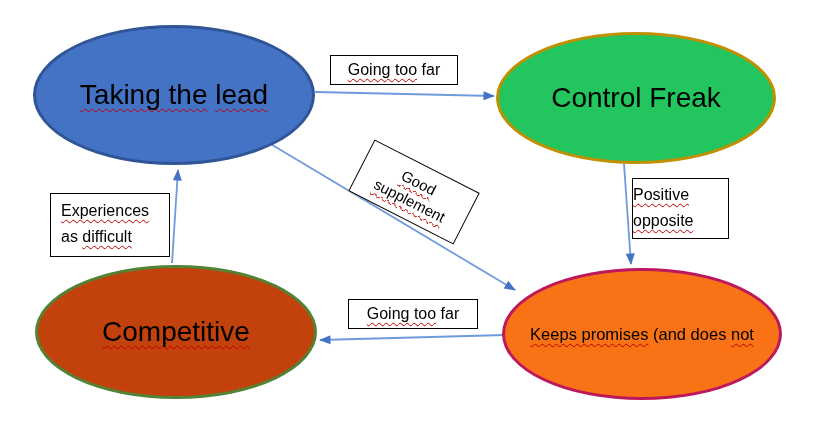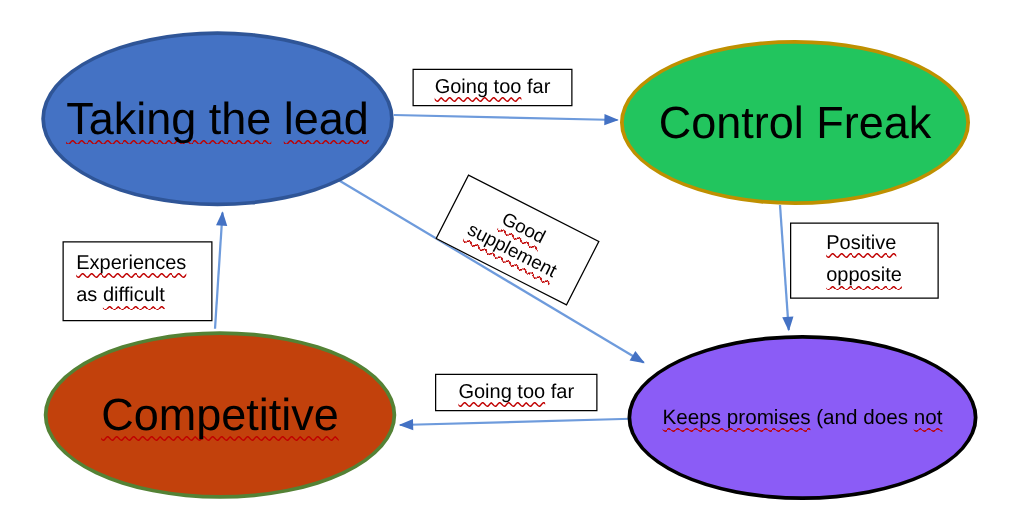--- a/index.html
+++ b/index.html
@@ -5,30 +5,30 @@
   html,body{margin:0;padding:0;background:#fff;}
   .canvas{position:relative;width:828px;height:423px;background:#fff;overflow:hidden;
           font-family:"Liberation Sans",sans-serif;color:#000;}
   svg.arrows{position:absolute;left:0;top:0;width:828px;height:423px;}
   svg.arrows line{stroke:#6E9BDC;stroke-width:1.8;}
   .ellipse{position:absolute;border-radius:50%;box-sizing:border-box;
            display:flex;align-items:center;justify-content:center;text-align:center;}
   .el-blue{left:33px;top:25px;width:282px;height:140px;background:#4472C4;border:3px solid #2F5597;}
   .el-yellow{left:496px;top:32px;width:280px;height:132px;background:#22c55e;border:3px solid #BF9000;}
   .el-green{left:35px;top:265px;width:282px;height:134px;background:#c2410c;border:3px solid #548235;}
-  .el-orange{left:502px;top:268px;width:280px;height:132px;background:#8b5cf6;border:3px solid #000000;}
-  .big-label{font-size:36px;line-height:1.15;text-align:right;}
+  .el-orange{left:502px;top:268px;width:280px;height:132px;background:#f97316;border:3px solid #be185d;}
+  .big-label{font-size:28px;line-height:1.15;text-align:right;}
   .small-label{font-size:16.5px;line-height:23px;width:272px;}
   .lbox{position:absolute;background:#fff;border:1.6px solid #000;box-sizing:border-box;font-size:16px;}
   .lbox.center{display:flex;align-items:center;justify-content:center;}
   .bx-going-top{left:330px;top:55px;width:128px;height:30px;}
   .bx-supplement{left:355px;top:163px;width:118px;height:58px;transform:rotate(27deg);
                  display:flex;flex-direction:column;align-items:center;justify-content:center;
                  text-align:center;line-height:1.35;font-size:15px;}
-  .bx-positive{left:632px;top:178px;width:119px;height:61px;padding:3px 0 0 28px;line-height:26px;}
+  .bx-positive{left:632px;top:178px;width:97px;height:61px;padding:3px 0 0 0;line-height:26px;}
   .bx-experiences{left:50px;top:193px;width:120px;height:64px;padding:4px 16px 0 10px;line-height:26px;}
   .bx-going-bottom{left:348px;top:299px;width:130px;height:30px;}
   .sp{text-decoration-line:underline;text-decoration-style:wavy;text-decoration-color:#C00000;
       text-decoration-thickness:1px;text-underline-offset:3px;text-decoration-skip-ink:none;}
   .big-label .sp{text-underline-offset:4px;}
 </style>
 </head>
 <body>
 
 <div class="canvas">

